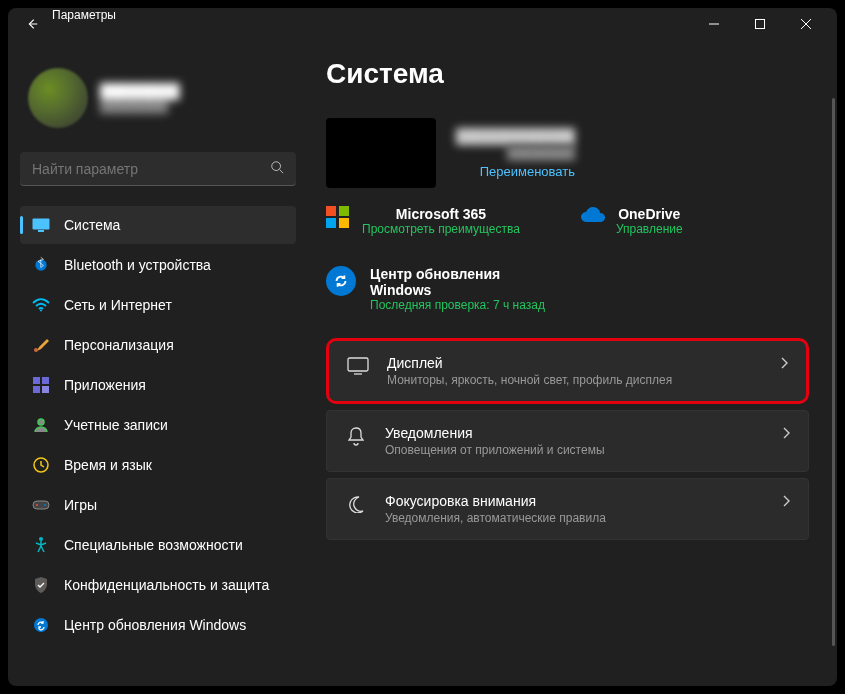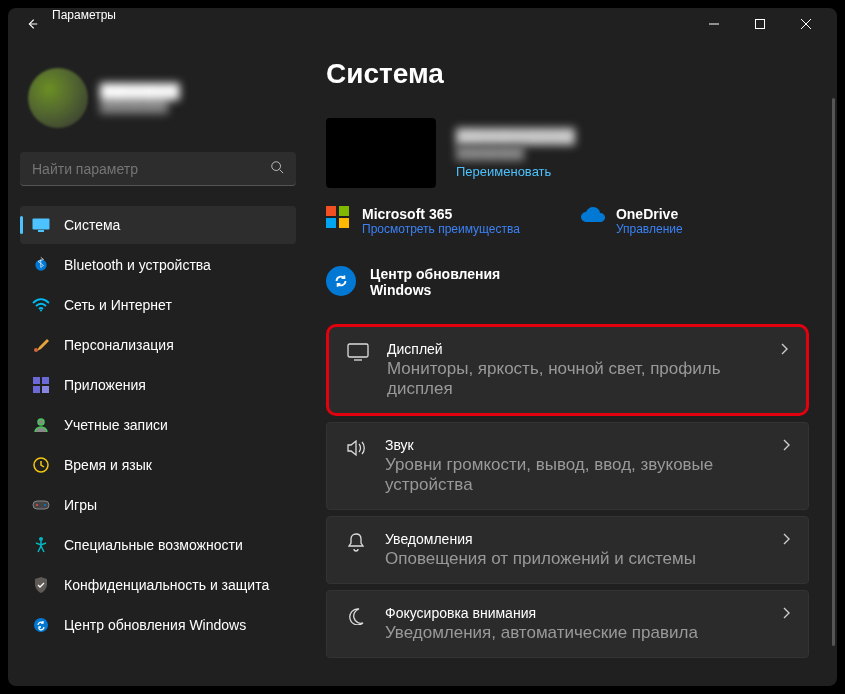--- a/index.html
+++ b/index.html
@@ -80,49 +80,49 @@
   }
   .nav-icon { width:18px; height:18px; display:flex; align-items:center; justify-content:center; flex-shrink:0;}
   
   .main {
     flex:1; overflow-y:auto; padding: 10px 28px 20px 18px;
     position:relative;
   }
   .main h1 { font-size:28px; font-weight:600; margin-bottom:28px;}
   .device-row { display:flex; gap:20px; margin-bottom:8px;}
   .device-thumb { width:110px; height:70px; background:#000; border-radius:4px;}
-  .device-info { display:flex; flex-direction:column; justify-content:center; gap:2px;}
+  .device-info { display:flex; flex-direction:column; justify-content:center; gap:2px;text-align:right;}
   .blurred { filter: blur(4px); color:#ccc; font-size:14px; font-weight:600;}
   .blurred2 { filter: blur(4px); color:#888; font-size:12px;}
   .rename { color:#4cc2ff; font-size:13px; cursor:pointer; margin-top:2px;}
-  .promo-row { display:flex; gap:60px; margin:18px 0 30px 0;}
+  .promo-row { display:flex; gap:60px; margin:18px 0 30px 0;text-align:center;}
   .promo { display:flex; gap:12px; align-items:flex-start;}
   .promo-icon { width:24px; height:24px; flex-shrink:0;}
   .ms365 { display:grid; grid-template-columns:1fr 1fr; grid-template-rows:1fr 1fr; gap:2px;}
   .ms365 div { width:10px; height:10px;}
   .promo-title { font-size:14px; font-weight:600;}
-  .promo-sub { font-size:12px; color:#3b82f6;}
+  .promo-sub { font-size:12px; color:#22c55e;}
   .update-row { display:flex; gap:14px; align-items:flex-start; margin-bottom:26px;}
   .update-icon {
     width:30px; height:30px; border-radius:50%;
     background:#0078d4; display:flex; align-items:center; justify-content:center;
   }
   .card {
     background:#2b2b2b; border-radius:4px;
     display:flex; align-items:flex-start; gap:18px;
     padding:14px 18px; margin-bottom:6px; cursor:pointer;
     border:1px solid #333;
   }
   .card.highlight {
     border:3px solid #e3000f; border-radius:10px;
   }
   .card-icon { width:22px; height:22px; color:#ddd; flex-shrink:0; display:flex; align-items:center; justify-content:center;}
   .card-body { flex:1;}
   .card-title { font-size:14px;}
-  .card-sub { font-size:17px; color:#999; margin-top:2px;}
+  .card-sub { font-size:12px; color:#999; margin-top:2px;}
   .chev { color:#ccc;}
   .scroll-indicator {
     position:absolute; right:2px; top:50px; bottom:40px; width:3px;
     background:#555; border-radius:2px;
   }
 </style>
 </head>
 <body>
 
 <div class="window">
@@ -323,54 +323,40 @@
 
       <div class="update-row">
         <div class="update-icon">
           <svg width="18" height="18" viewBox="0 0 16 16">
               <path d="M4 8a4 4 0 0 1 7-2.5M12 8a4 4 0 0 1-7 2.5" stroke="#fff" fill="none" stroke-width="1.6"></path>
               <path d="M11 3v2.5H8.5M5 13v-2.5H7.5" stroke="#fff" fill="none" stroke-width="1.6"></path>
             </svg>
         </div>
         <div>
           <div class="promo-title" style="max-width:170px">Центр обновления Windows</div>
+          <div class="promo-sub">Последняя проверка: 7 ч назад</div>
         </div>
       </div>
 
       <div class="card highlight">
         <div class="card-icon">
             <svg width="22" height="18" viewBox="0 0 22 18">
               <rect x="1" y="1" width="20" height="13" rx="1.5" stroke="#ddd" fill="none" stroke-width="1.3"></rect>
               <path d="M7 17h8" stroke="#ddd" stroke-width="1.3"></path>
             </svg>
           </div>
         <div class="card-body">
           <div class="card-title">Дисплей</div>
           <div class="card-sub">Мониторы, яркость, ночной свет, профиль дисплея</div>
         </div>
         <div class="chev"><svg width="8" height="12" viewBox="0 0 8 12">
               <path d="M2 1l5 5-5 5" stroke="#ccc" fill="none" stroke-width="1.4"></path>
             </svg></div>
       </div>
 
-      <div class="card">
-        <div class="card-icon">
-            <svg width="22" height="18" viewBox="0 0 22 18">
-              <path d="M3 6h3l5-4v14l-5-4H3z" stroke="#ddd" fill="none" stroke-width="1.3"></path>
-              <path d="M14 5c2 2 2 6 0 8M17 3c3 3 3 9 0 12" stroke="#ddd" fill="none" stroke-width="1.3"></path>
-            </svg>
-          </div>
-        <div class="card-body">
-          <div class="card-title">Звук</div>
-          <div class="card-sub">Уровни громкости, вывод, ввод, звуковые устройства</div>
-        </div>
-        <div class="chev"><svg width="8" height="12" viewBox="0 0 8 12">
-              <path d="M2 1l5 5-5 5" stroke="#ccc" fill="none" stroke-width="1.4"></path>
-            </svg></div>
-      </div>
 
       <div class="card">
         <div class="card-icon">
             <svg width="18" height="20" viewBox="0 0 18 20">
               <path d="M9 2c3 0 5 2 5 5v4l2 3H2l2-3V7c0-3 2-5 5-5z" stroke="#ddd" fill="none" stroke-width="1.3"></path>
               <path d="M7 17a2 2 0 0 0 4 0" stroke="#ddd" fill="none" stroke-width="1.3"></path>
             </svg>
           </div>
         <div class="card-body">
           <div class="card-title">Уведомления</div>

